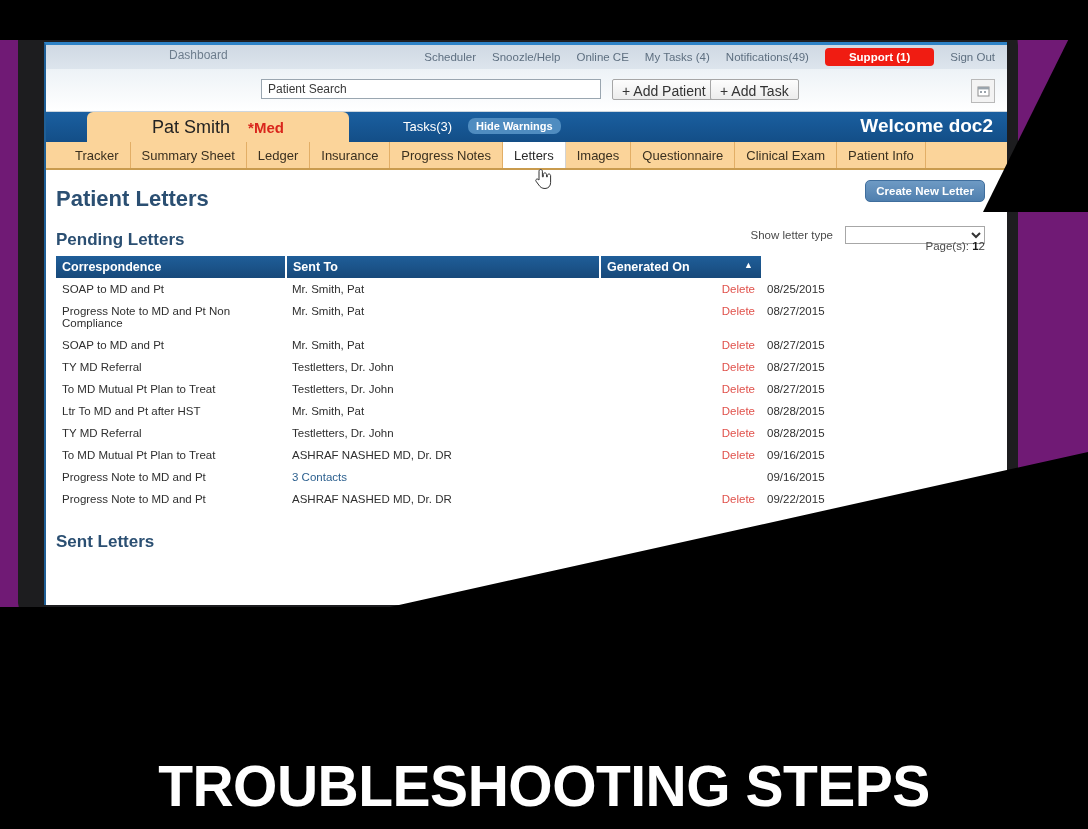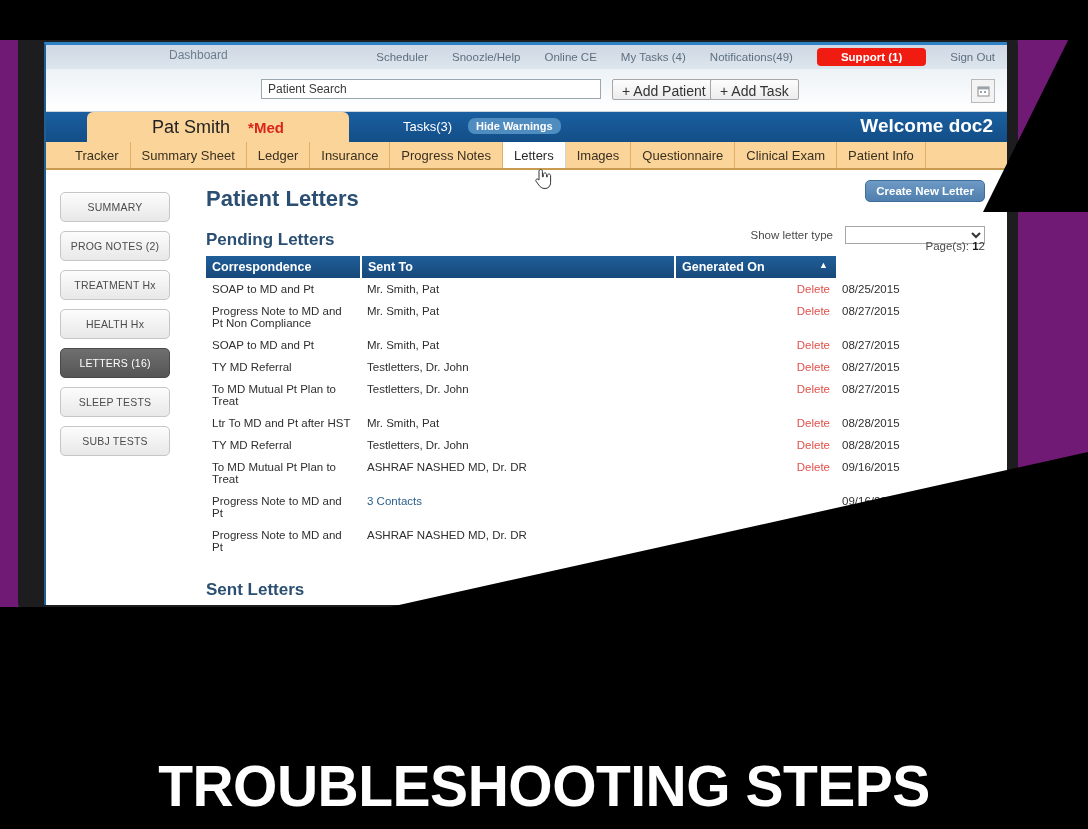--- a/index.html
+++ b/index.html
@@ -103,21 +103,21 @@
     position: absolute; left: 32px; top: 42px;
     font-size: 9px; letter-spacing: .6px; color: #eef3f8;
     font-family: "Liberation Serif", serif; font-weight: bold;
   }
   .dashboard-link {
     position: absolute; left: 123px; top: 3px;
     font-size: 12px; color: #6d7d8d;
   }
   .topnav-links {
     position: absolute; right: 12px; top: 3px;
-    display: flex; align-items: center; gap: 24px;
+    display: flex; align-items: center; gap: 16px;
   }
   .topnav-links .lnk { font-size: 11.5px; color: #5e6f80; white-space: nowrap; }
   .support-pill {
     background: #f01c12;
     color: #ffffff;
     font-size: 11.5px; font-weight: bold;
     padding: 3px 24px;
     border-radius: 4px;
     white-space: nowrap;
   }
@@ -427,29 +427,20 @@
         <div class="tab">Progress Notes</div>
         <div class="tab active">Letters</div>
         <div class="tab">Images</div>
         <div class="tab">Questionnaire</div>
         <div class="tab">Clinical Exam</div>
         <div class="tab">Patient Info</div>
       </div>
 
       <div class="appbody">
 
-        <div class="sidebar">
-          <div class="side-btn">SUMMARY</div>
-          <div class="side-btn">PROG NOTES (2)</div>
-          <div class="side-btn">TREATMENT Hx</div>
-          <div class="side-btn">HEALTH Hx</div>
-          <div class="side-btn selected">LETTERS (16)</div>
-          <div class="side-btn">SLEEP TESTS</div>
-          <div class="side-btn">SUBJ TESTS</div>
-        </div>
 
         <div class="content">
 
           <div class="page-title">Patient Letters</div>
 
           <button class="create-new-letter">Create New Letter</button>
 
           <div class="letter-type-row">
             <span class="letter-type-label">Show letter type</span>
             <select class="letter-type-select">

